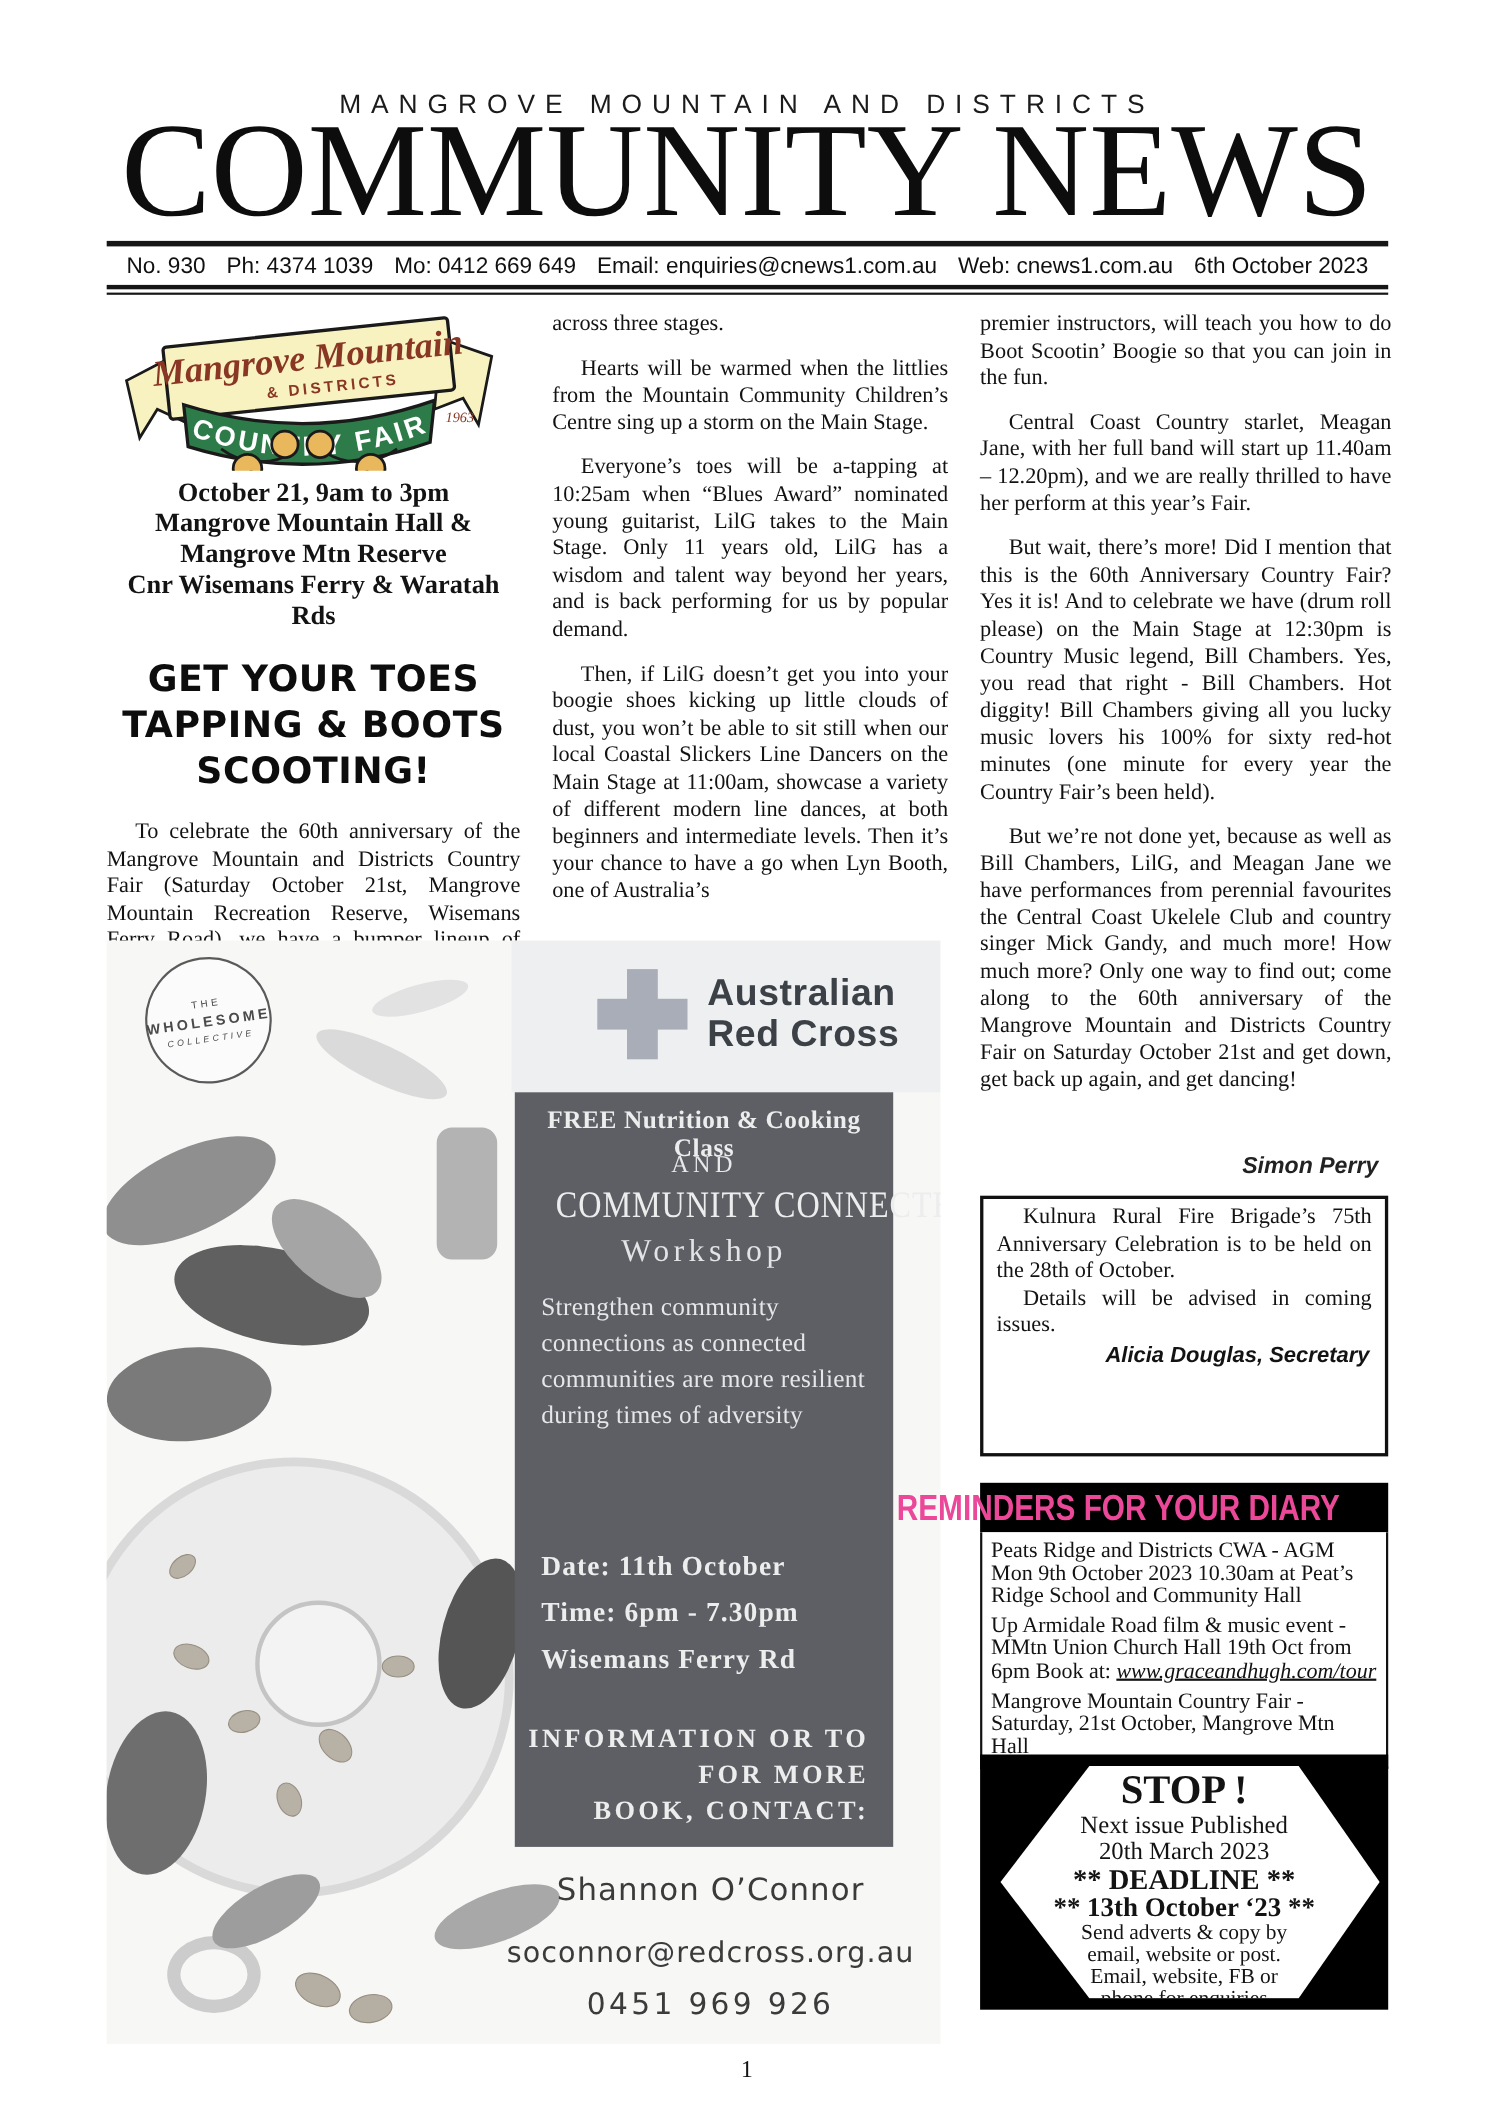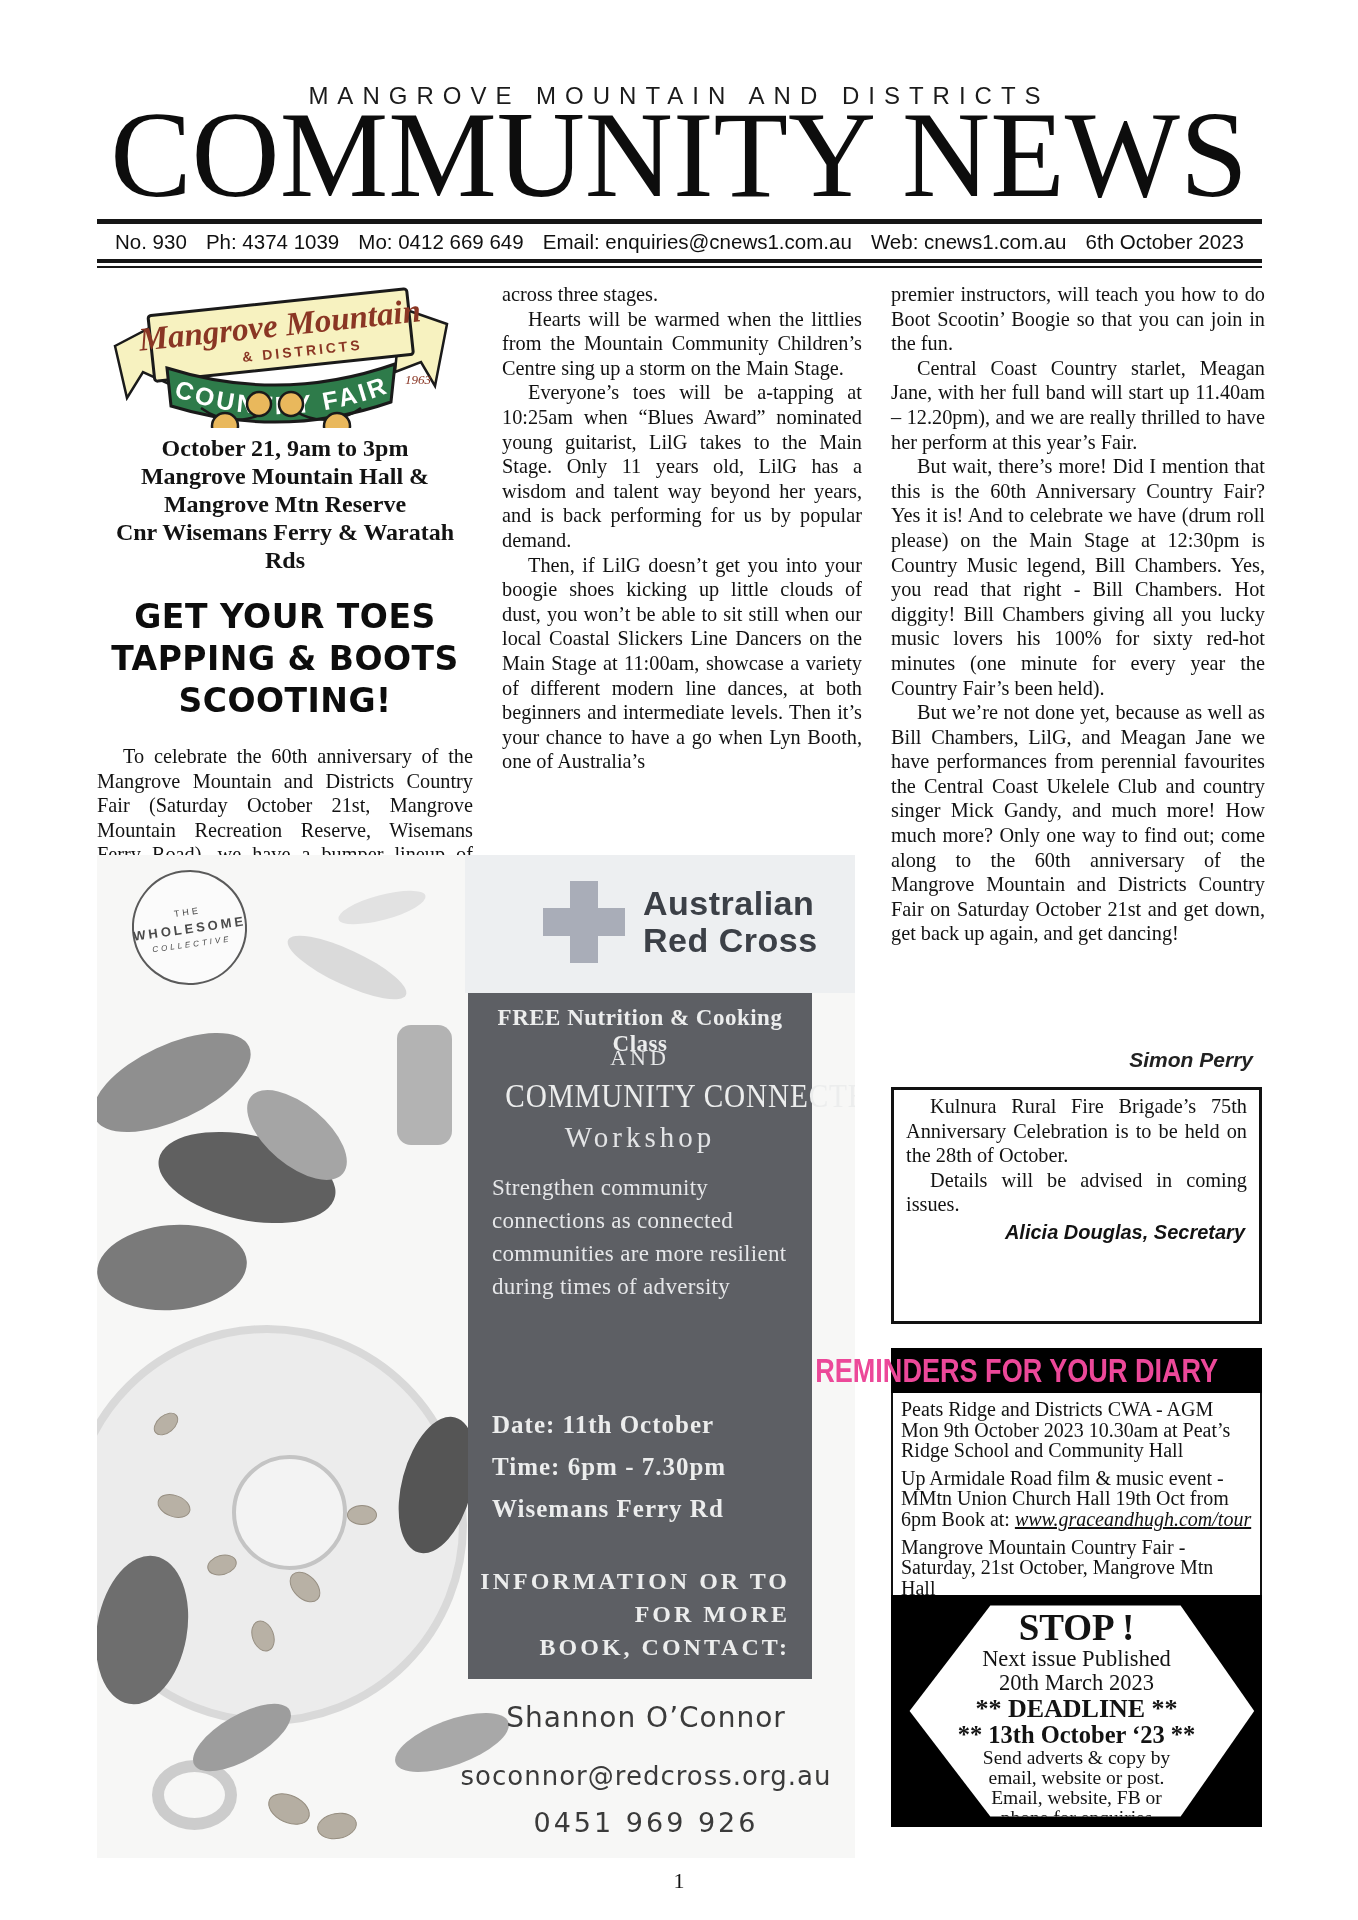--- a/index.html
+++ b/index.html
@@ -24,21 +24,21 @@
     justify-content:space-between;padding:0 18px;font-family:"Liberation Sans",sans-serif;
     font-size:20.5px;color:#101010}
 
   
   .col{position:absolute;top:280px}
   .col1{left:97px;width:376px}
   .col2{left:502px;width:360px;top:282px}
   .col3{left:891px;width:374px;top:282px}
   .body{font-size:20.3px;line-height:24.6px;text-align:justify;color:#121212}
   .body.indent{text-indent:26px}
-  .col2 .body + .body, .col3 .body + .body{margin-top:0px}
+  .col2 .body + .body, .col3 .body + .body{margin-top:16px}
 
   .event-details{margin-top:6px;text-align:center;font-weight:bold;font-size:24px;line-height:28px}
   .headline{margin-top:22px;text-align:center;font-family:"DejaVu Sans",sans-serif;
     font-weight:bold;font-size:33px;line-height:42px;letter-spacing:0.5px;color:#0d0d0d}
   .col1 .body{margin-top:22px}
 
   .byline{position:absolute;left:891px;top:1048px;width:362px;text-align:right;
     font-family:"Liberation Sans",sans-serif;font-style:italic;font-weight:bold;font-size:21px;color:#222}
 
   

